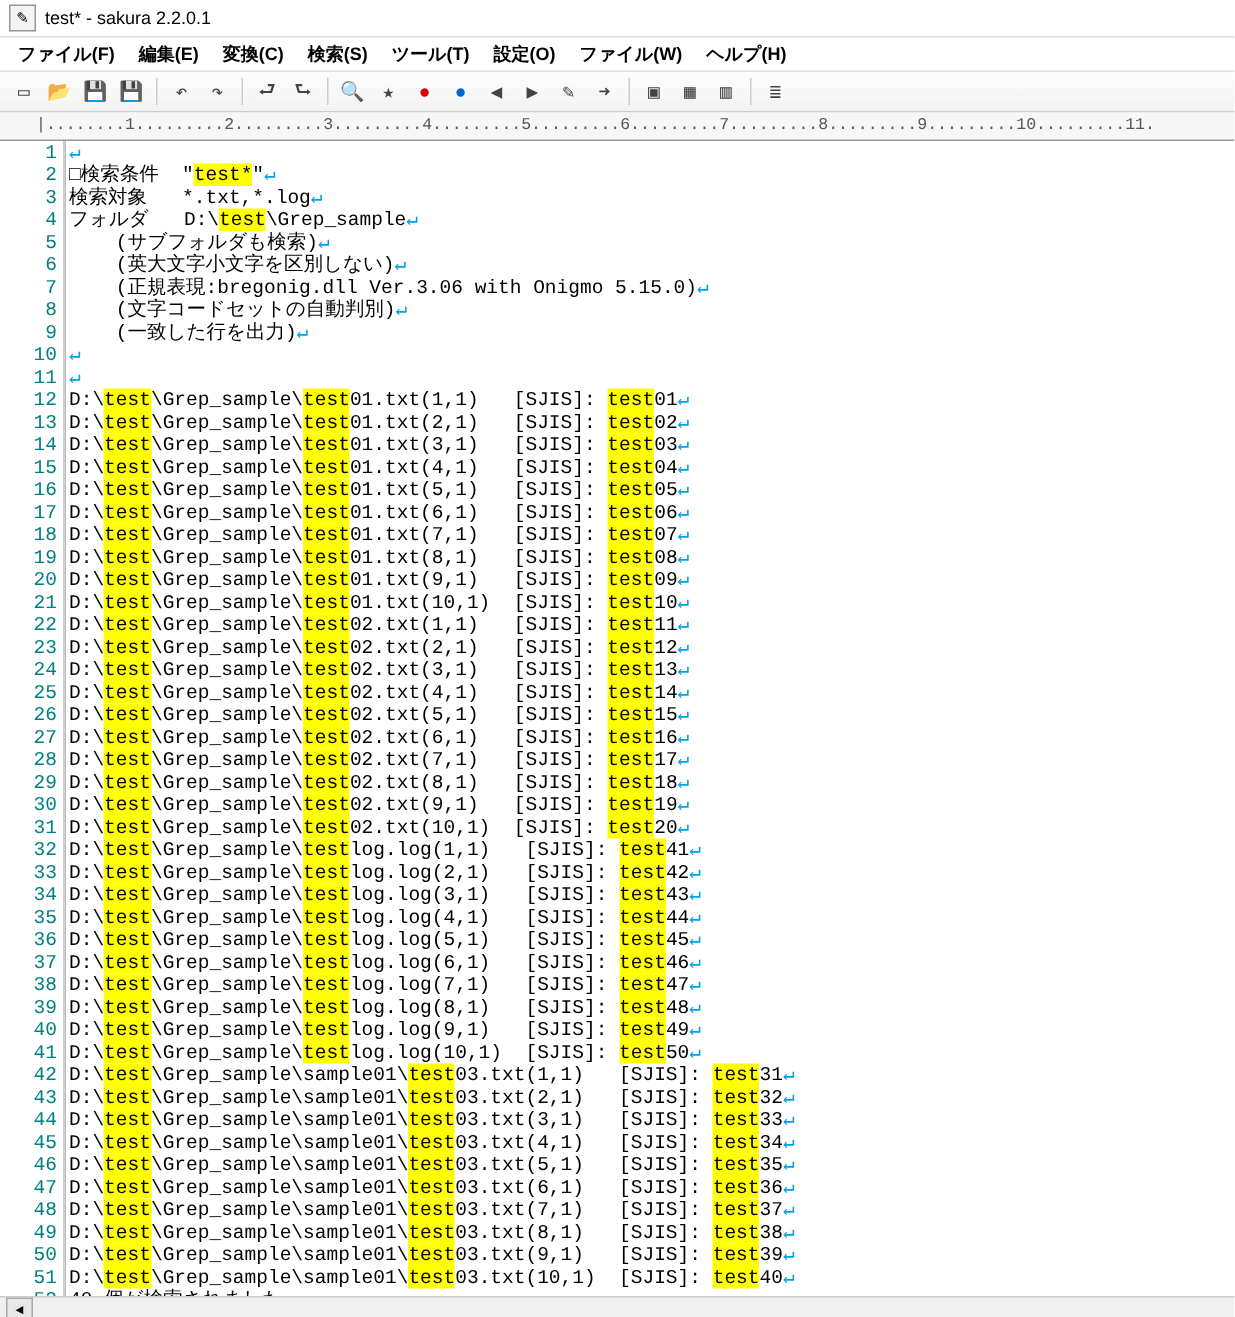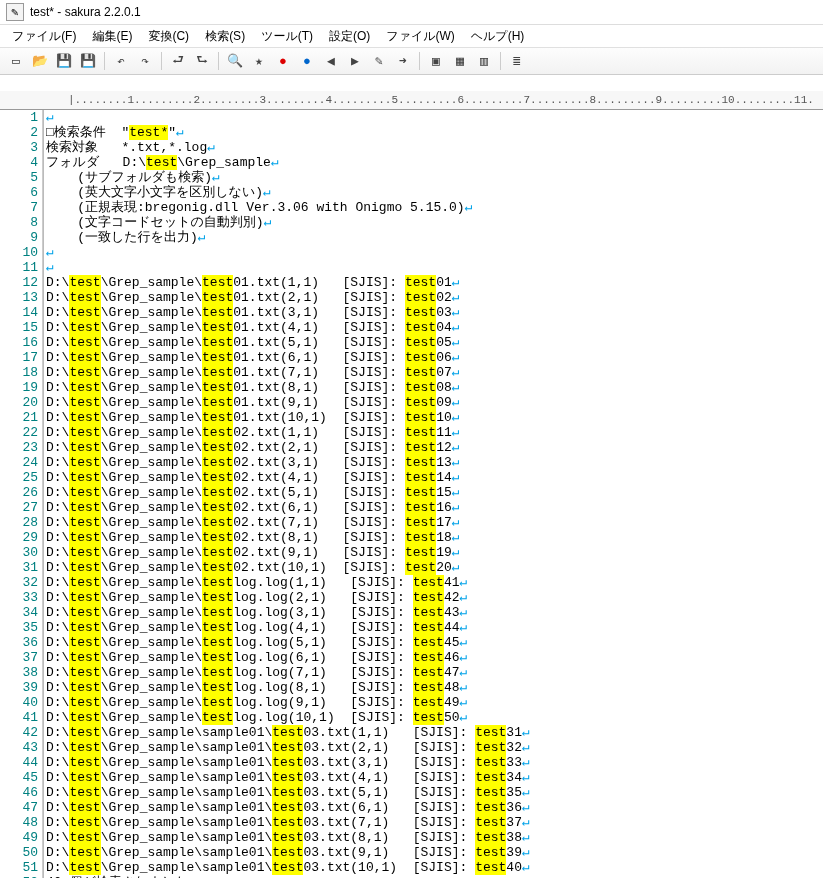--- a/index.html
+++ b/index.html
@@ -13,40 +13,39 @@
   .titlebar {
     height: 24px; background: #fff; border-bottom: 1px solid #ddd;
     display: flex; align-items: center; padding: 0 6px;
     font-family: "Segoe UI", sans-serif; font-size: 12px;
   }
   .titlebar .icon { width:16px; height:16px; margin-right:6px;
     display:inline-flex; align-items:center; justify-content:center;
     border:1px solid #999; font-size:10px; background:#f4f4f4;}
   .menubar {
     height: 22px; display:flex; align-items:center; padding: 0 4px;
-    font-family: "MS UI Gothic", sans-serif; font-size: 12px;
+    font-family: "MS UI Gothic", sans-serif; font-size: 12px; font-weight: bold;
   }
   .menubar span { padding: 3px 8px; cursor: default; }
   .toolbar {
     height: 26px; border-top:1px solid #e0e0e0; border-bottom:1px solid #ccc;
     display:flex; align-items:center; padding: 0 4px;
     background: linear-gradient(#fdfdfd,#f2f2f2);
   }
   .tb-btn {
     width:22px; height:22px; margin:0 1px;
     display:inline-flex; align-items:center; justify-content:center;
     font-size:13px; color:#444; cursor:default;
   }
   .tb-sep { width:1px; height:18px; background:#ccc; margin:0 4px; }
   .ruler {
     height:18px; border-bottom:1px solid #999; background:#f7f7f7;
     font-size:11px; color:#555; white-space:pre;
-    padding-left: 68px; letter-spacing: 0; overflow:hidden;
+    padding-left: 24px; letter-spacing: 0; overflow:hidden;
     line-height:18px;
-    margin-top:16px;
   }
   .editor-area {
     display:flex; height: calc(878px - 24px - 22px - 26px - 18px - 18px);
     overflow:hidden;
   }
   .gutter {
     width:38px; background:#fff; border-right:1px solid #ccc;
     text-align:right; padding-right:4px; color:#008080; font-size:13px;
     line-height:15px; white-space:pre;
   }

